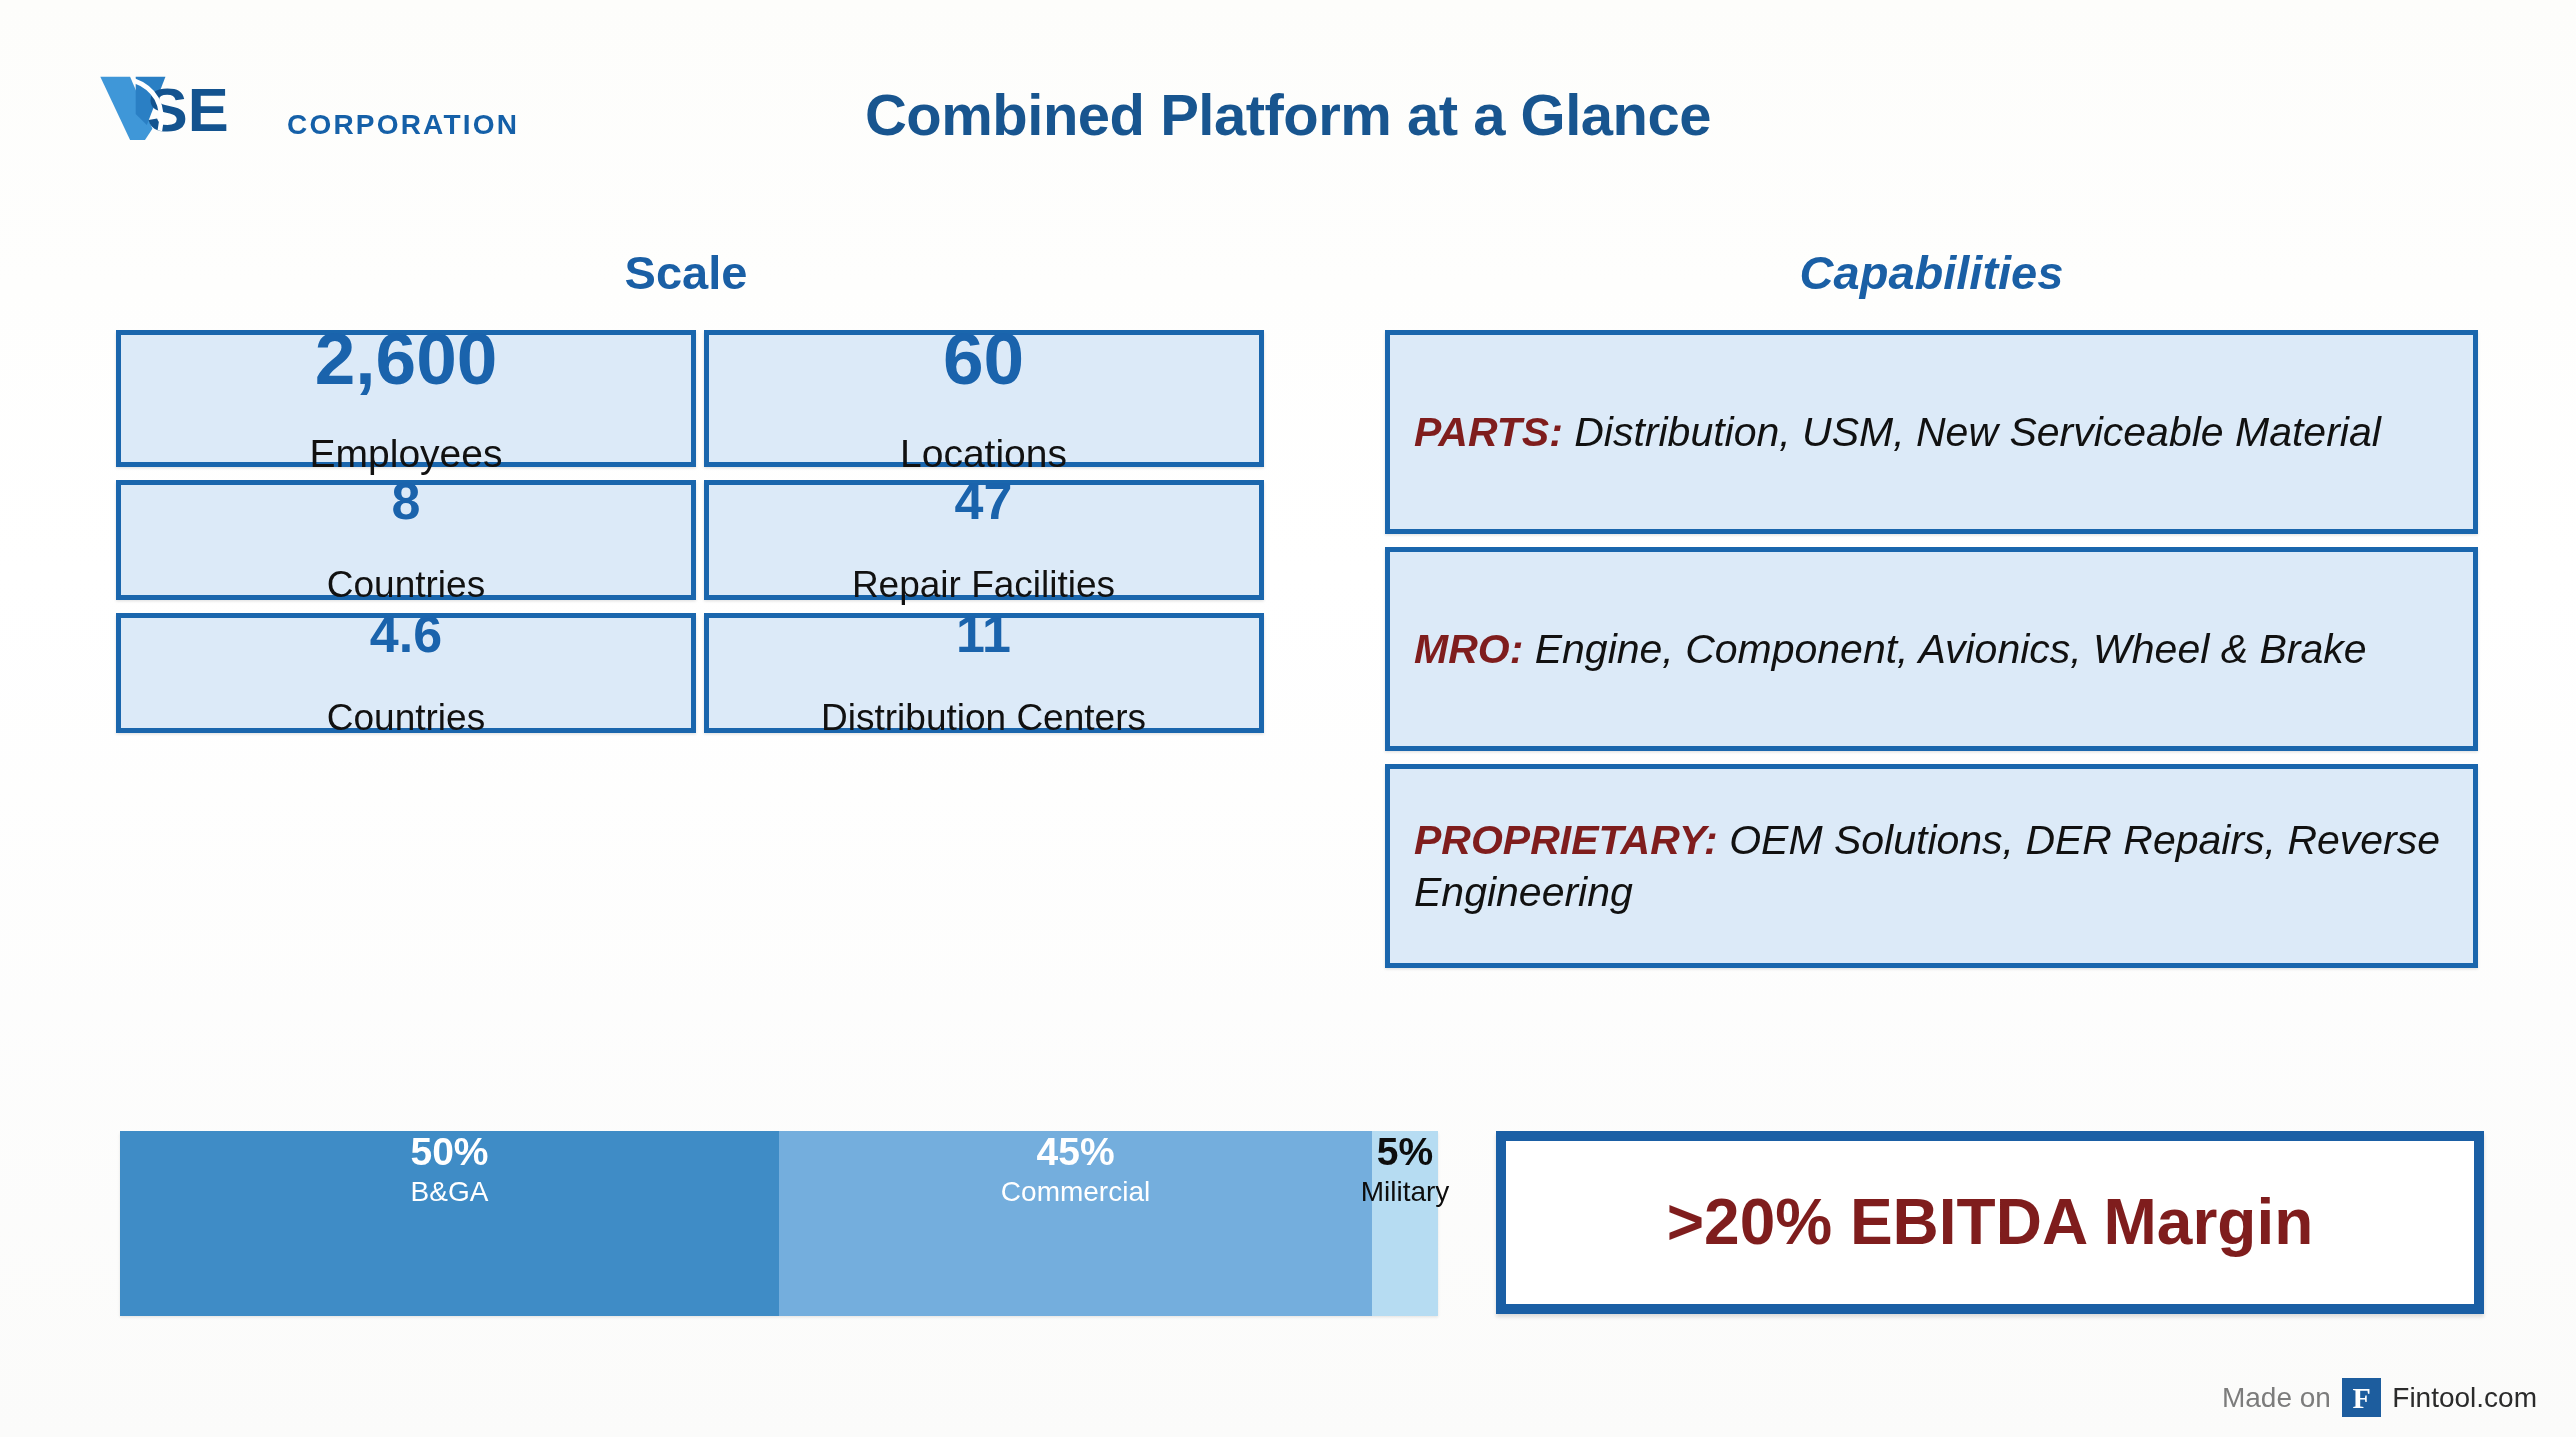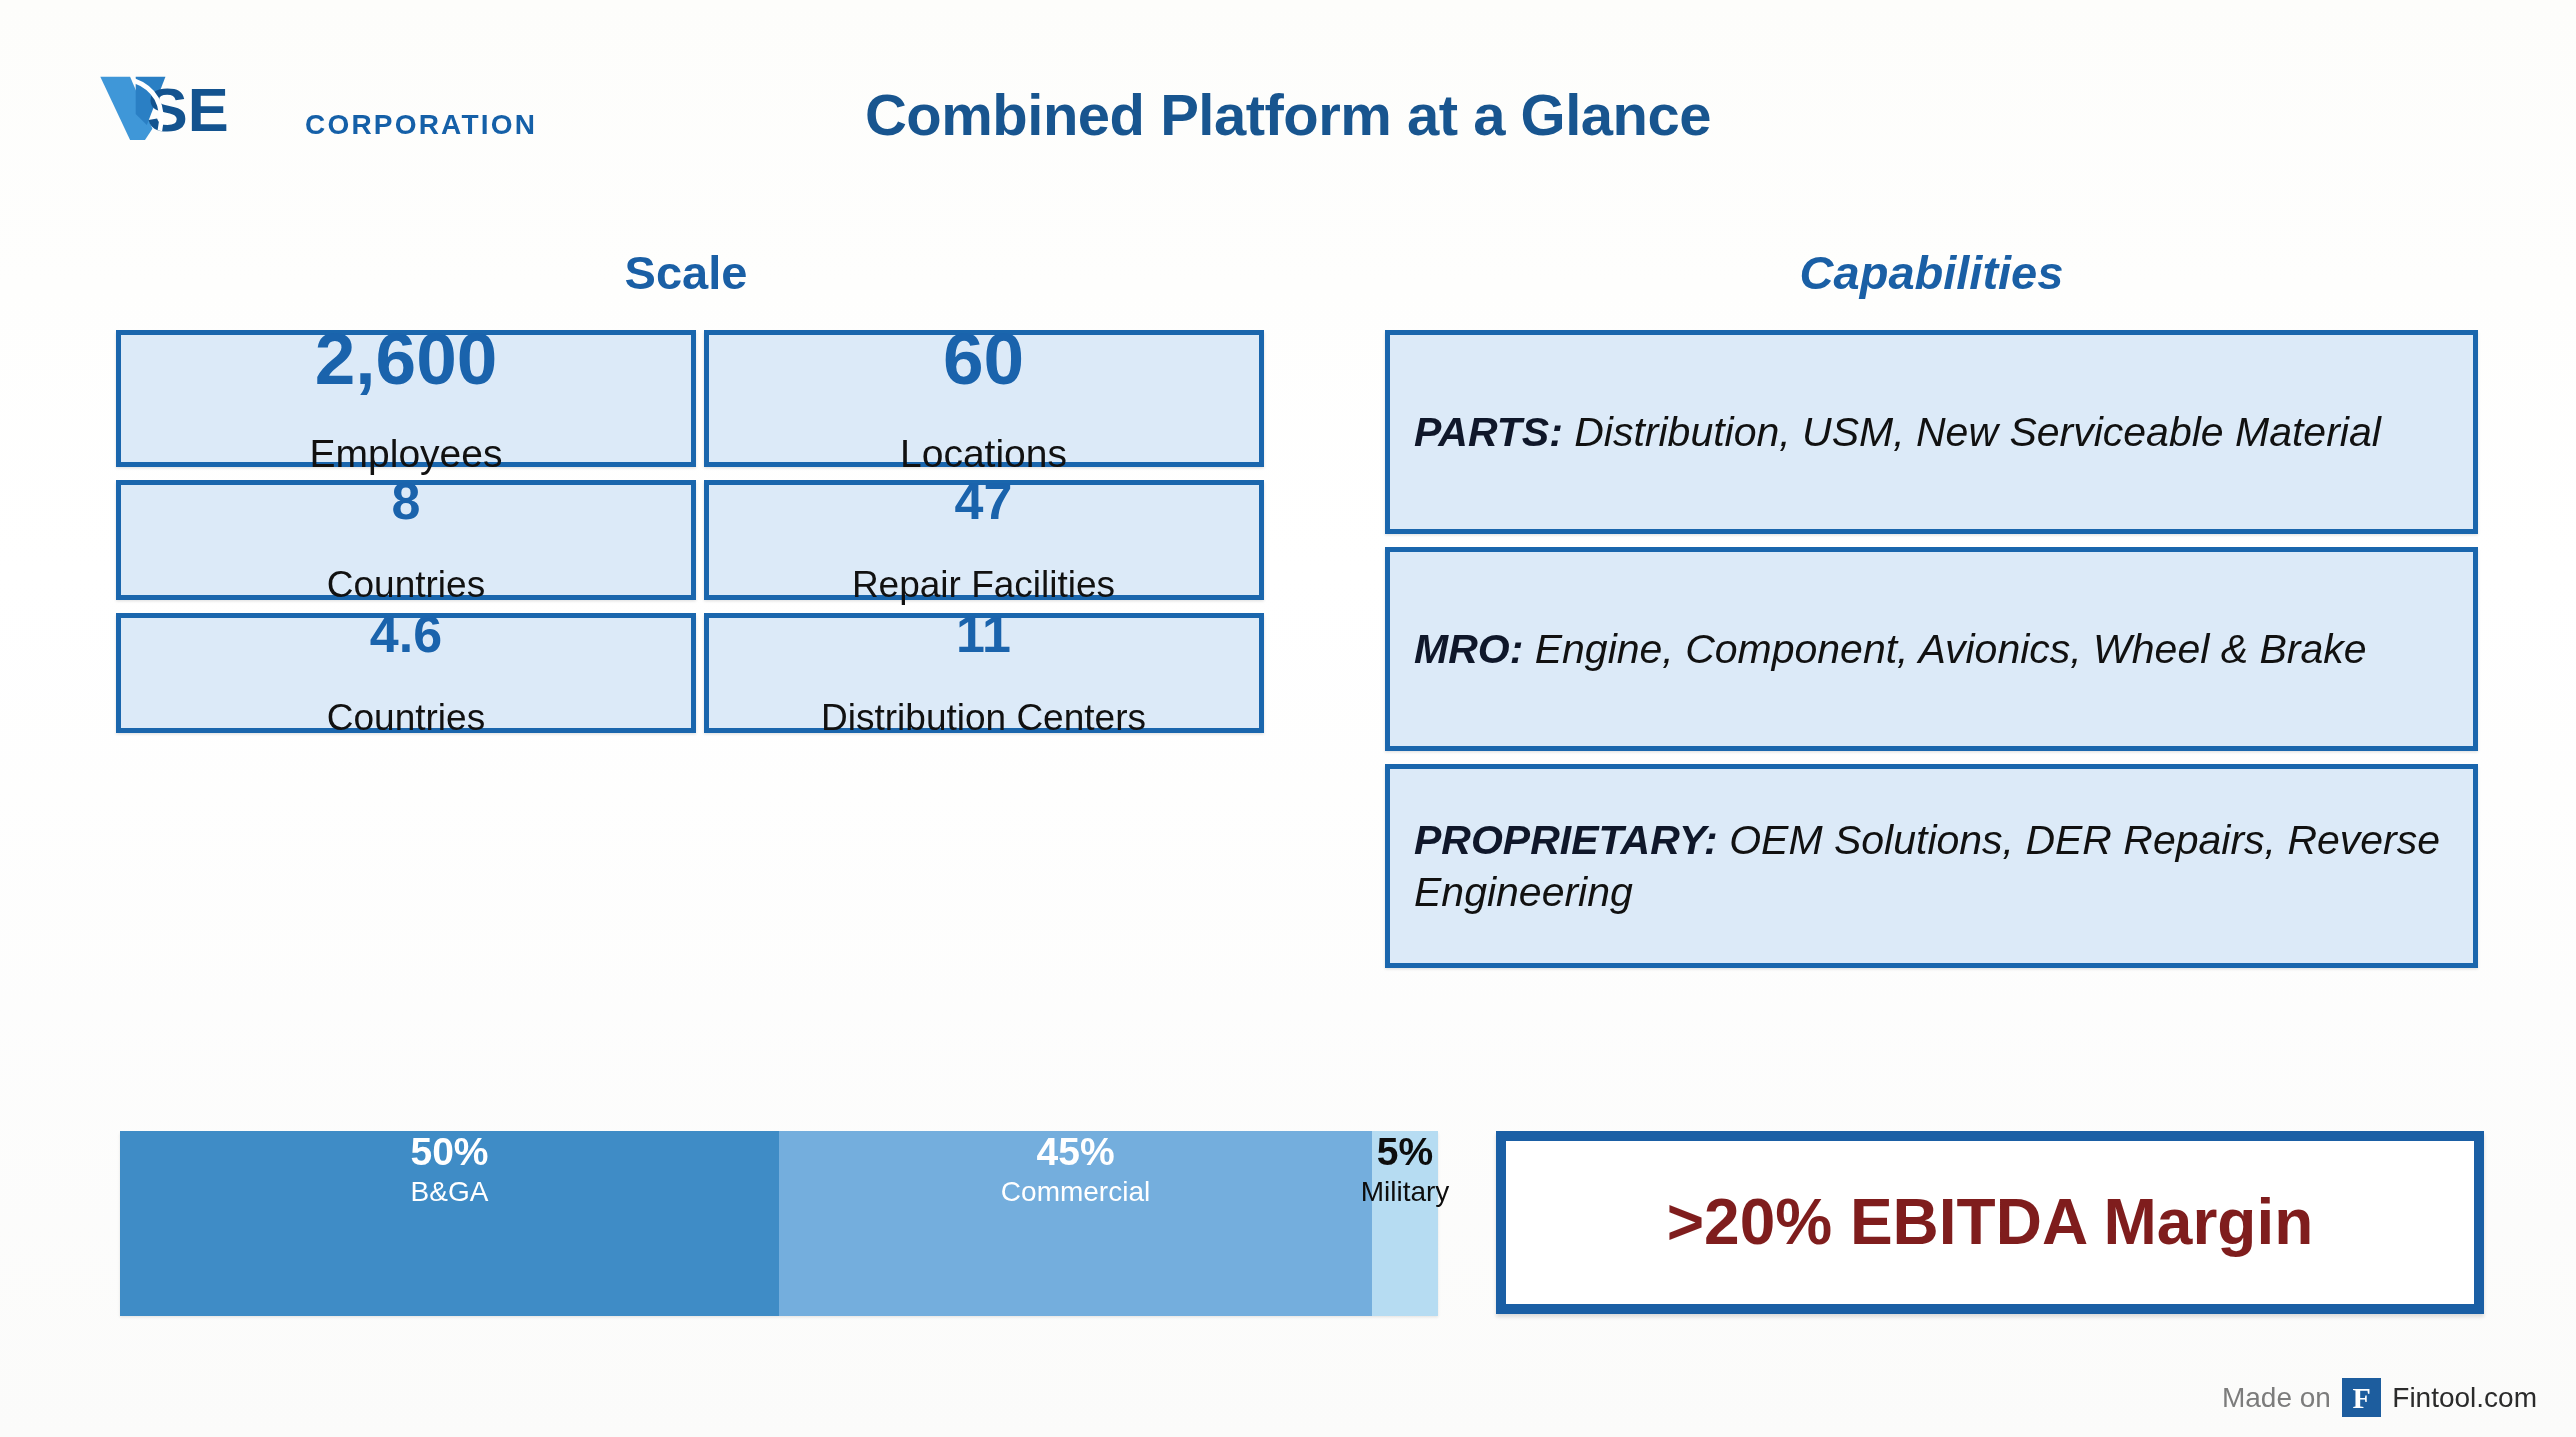--- a/index.html
+++ b/index.html
@@ -28,21 +28,21 @@
     left: 0;
     right: 0;
     height: 178px;
   }
   .logo {
     position: absolute;
     left: 98px;
     top: 73px;
     display: flex;
     align-items: baseline;
-    gap: 20px;
+    gap: 2px;
     user-select: none;
   }
   .logo-mark {
     position: relative;
     width: 187px;
     height: 67px;
     display: block;
   }
   .logo-corp {
     font-size: 28px;
@@ -133,21 +133,21 @@
     padding: 0 24px;
     box-shadow: 0 1.9px 2.8px rgba(0,0,0,0.12);
   }
   .cap-text {
     font-size: 41px;
     line-height: 1.28;
     color: #111111;
   }
   .cap-key {
     font-weight: bold;
-    color: #0f172a;
+    color: #7f1d1d;
     text-align: center;
   }
 
   
   .bottom {
     position: absolute;
     left: 0;
     top: 1123px;
     right: 0;
     height: 206px;

